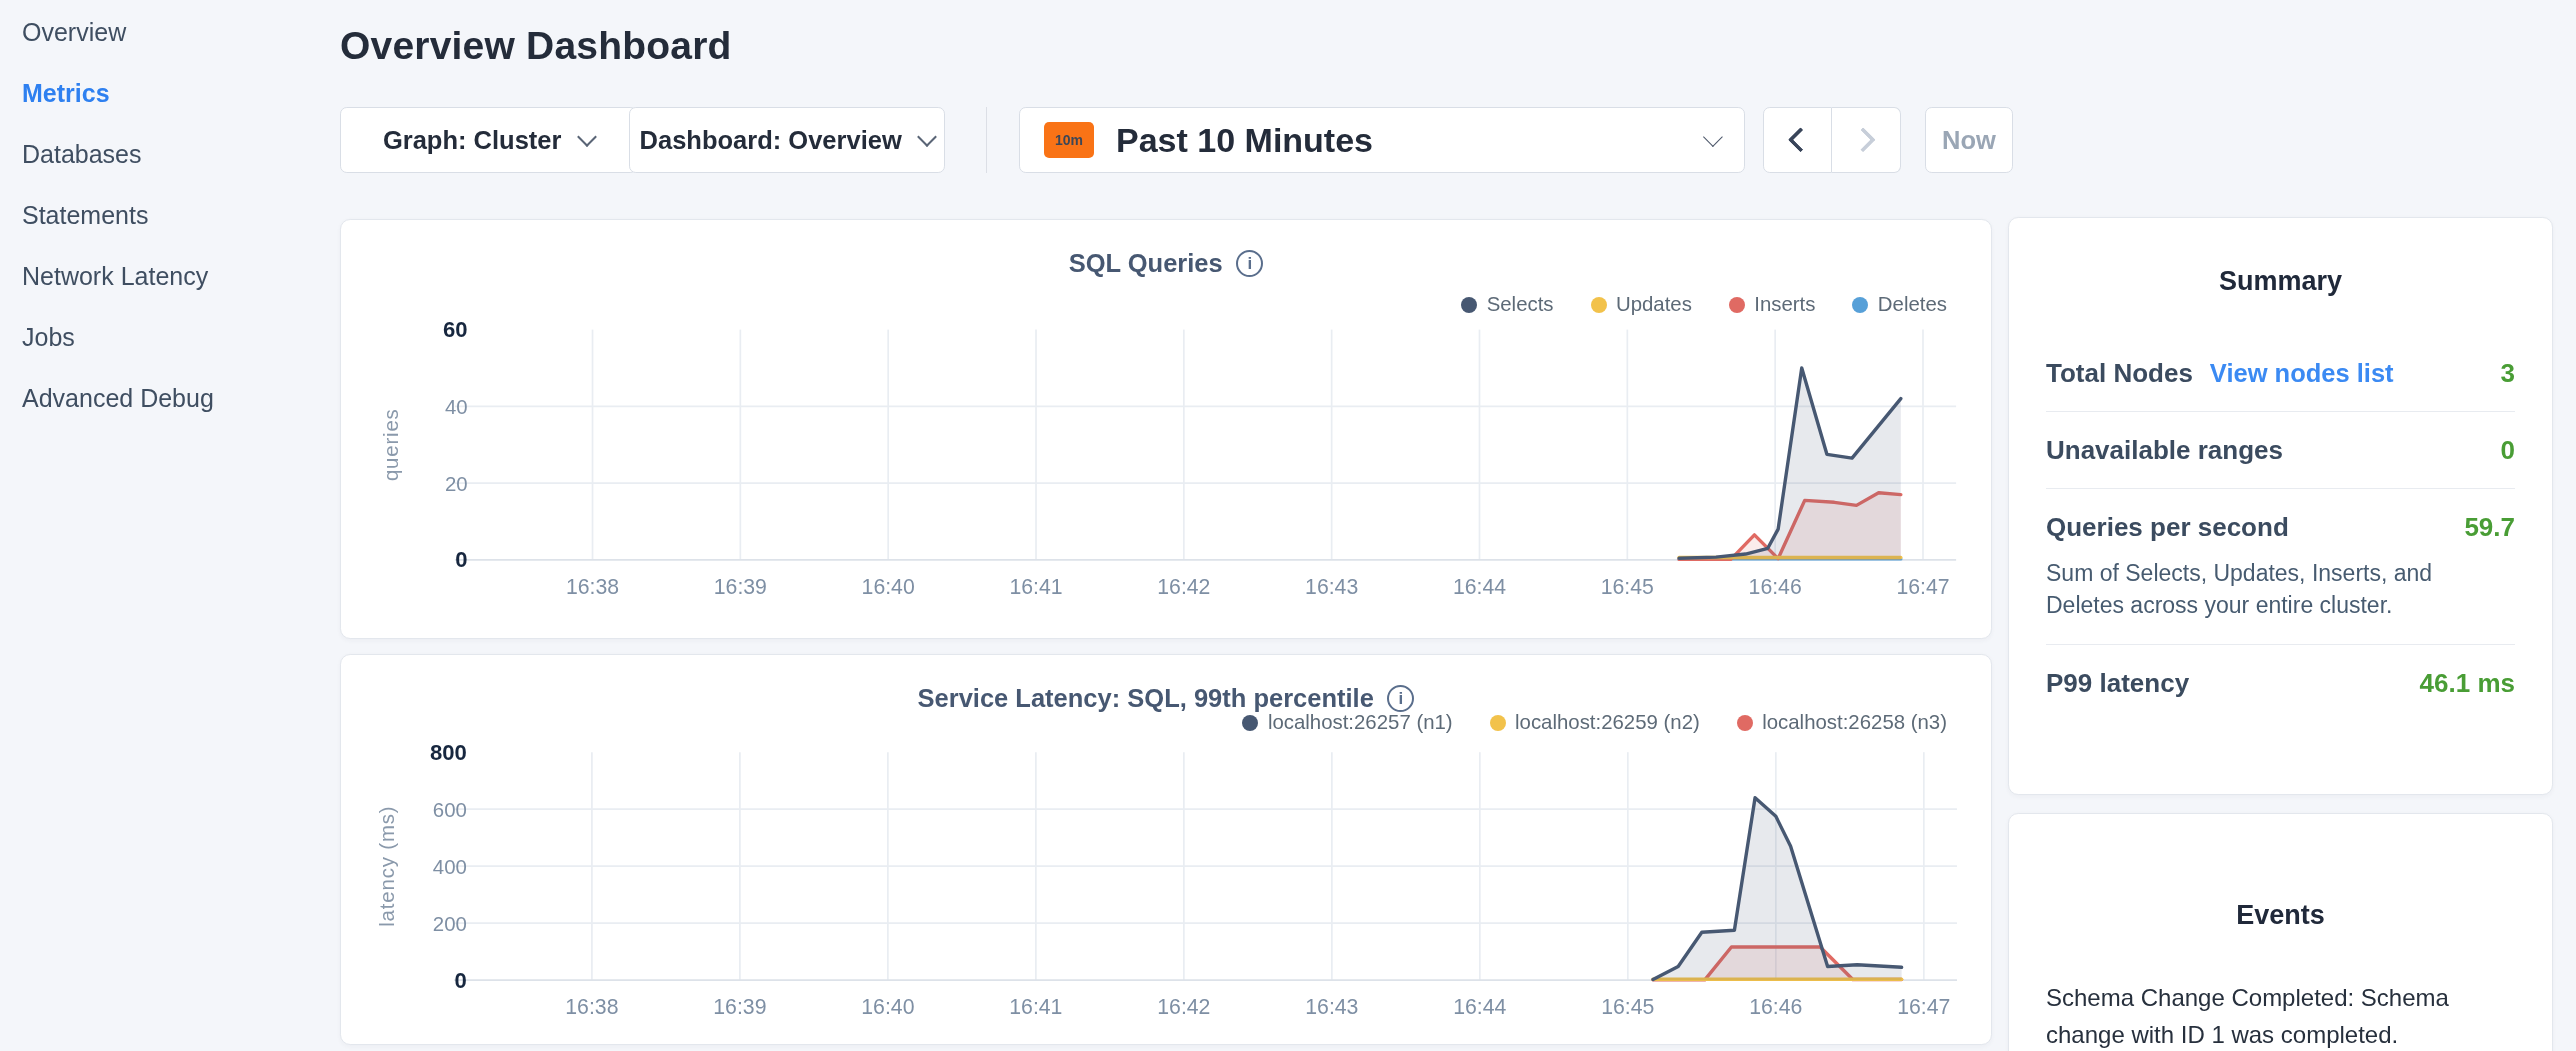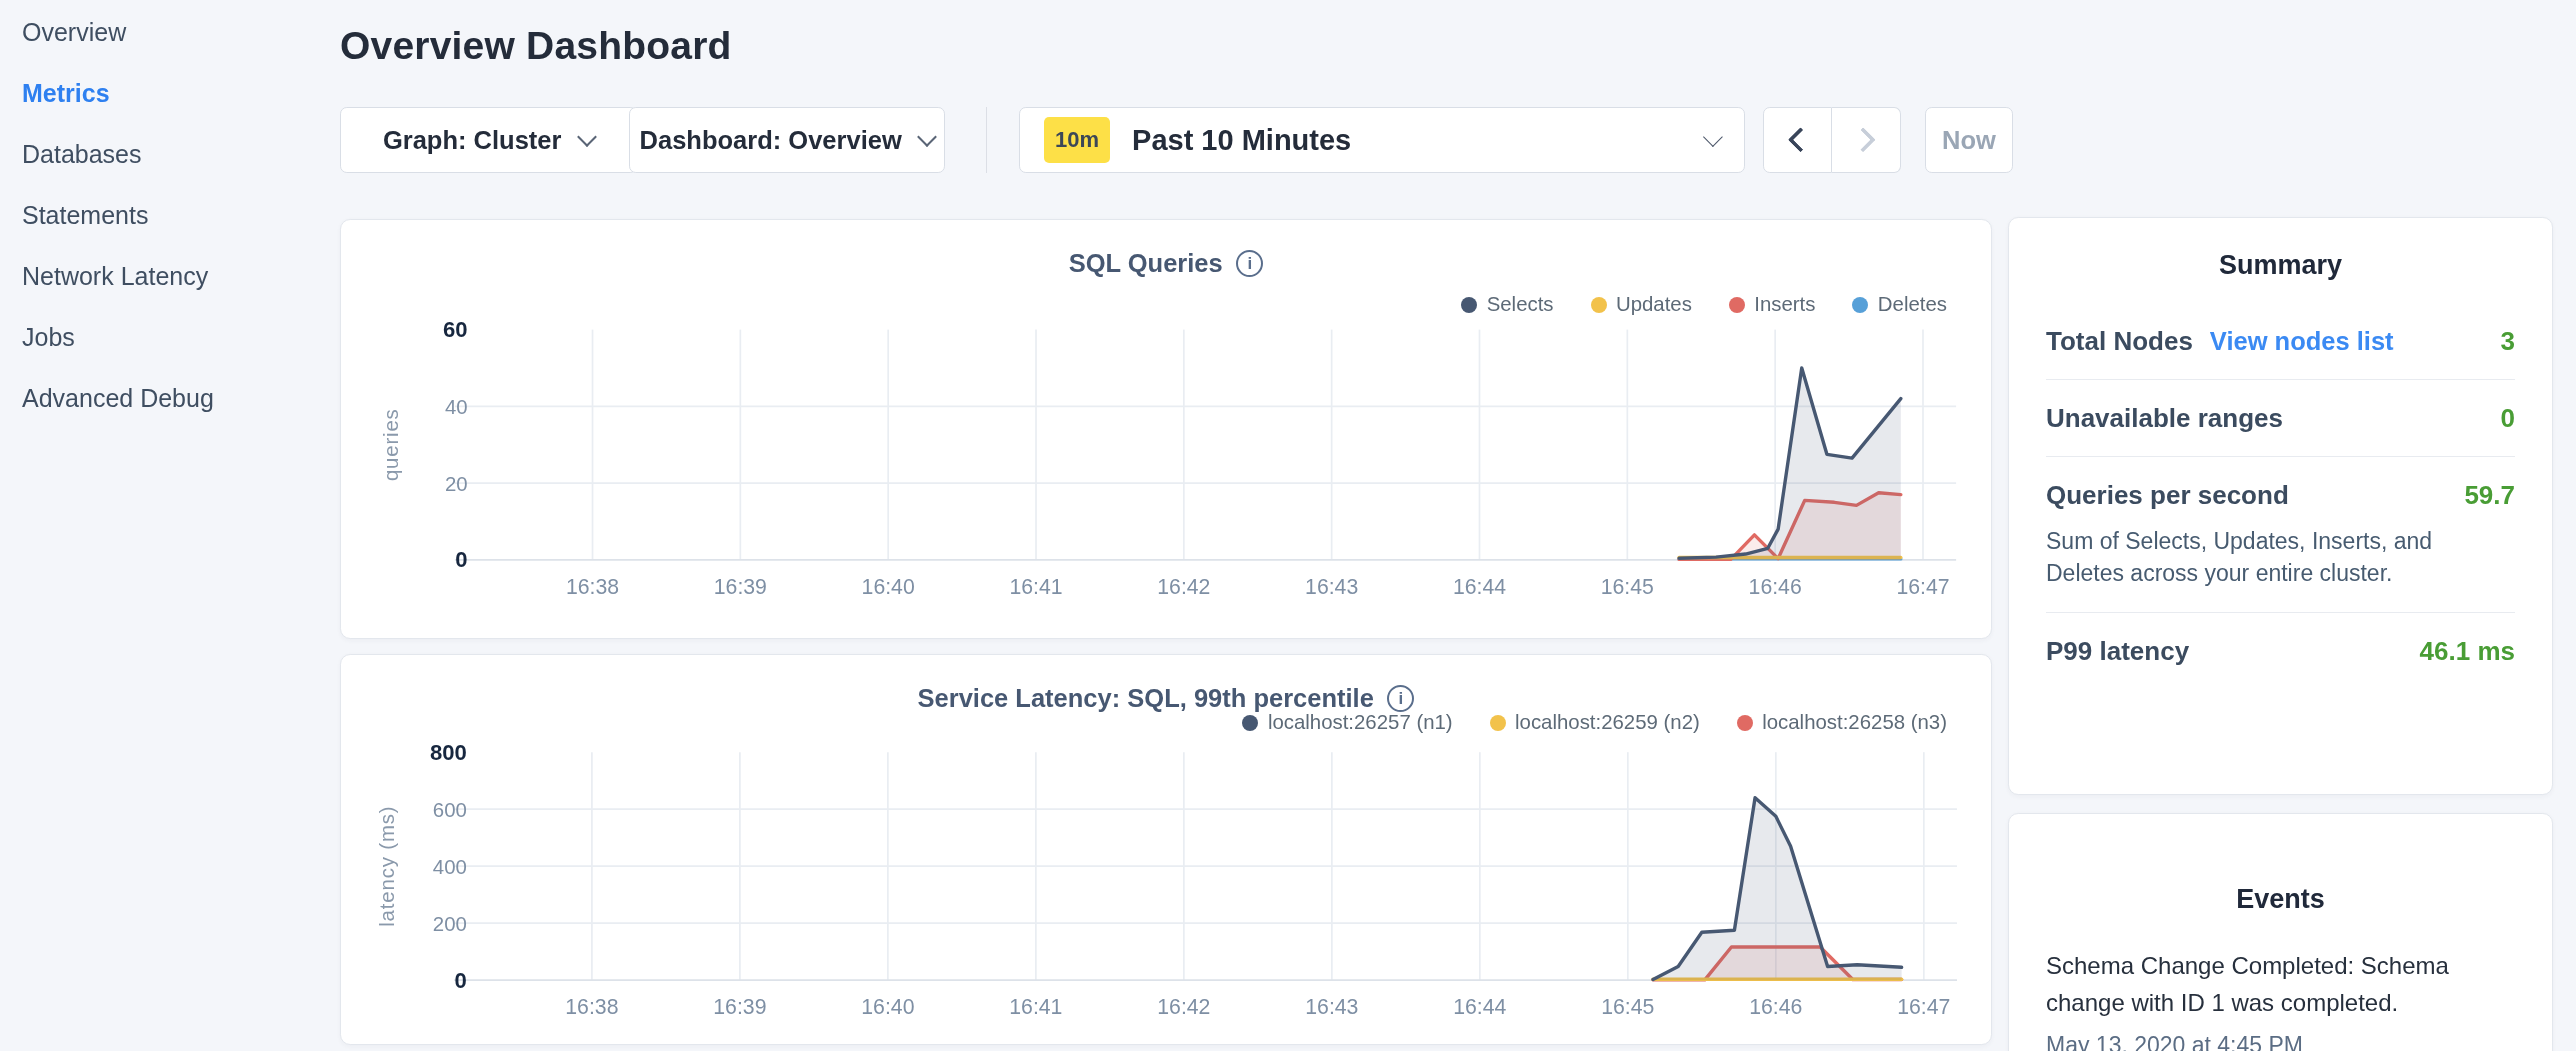--- a/index.html
+++ b/index.html
@@ -21,22 +21,22 @@
     border:0.9px solid #d9dee6;border-radius:6.8px;display:flex;align-items:center;justify-content:center;
     font-size:25.5px;font-weight:600;color:#242c3a;cursor:pointer;}
   .btn-graph{left:340px;width:297px;gap:18.7px;}
   .btn-dash{left:629px;width:316px;gap:18.7px;}
   .chev{width:12px;height:12px;border-right:2.6px solid #5a6576;border-bottom:2.6px solid #5a6576;
     transform:rotate(45deg);margin-top:-6.8px;}
   .vdivider{position:absolute;left:986px;top:107px;width:0.9px;height:66px;background:#dcdfe6;}
   .time-picker{box-sizing:border-box;position:absolute;left:1019px;top:107px;width:726px;height:66px;
     background:#fff;border:0.9px solid #d9dee6;border-radius:6.8px;display:flex;align-items:center;
     padding:0 24px;cursor:pointer;}
-  .time-badge{background:#fde047;border-radius:5.1px;padding:10px 11px;font-size:22px;font-weight:700;color:#3c4757;}
-  .time-label{margin-left:22px;font-size:29px;font-weight:700;color:#242c3a;}
+  .time-badge{background:#f97316;border-radius:5.1px;padding:10px 11px;font-size:14px;font-weight:700;color:#3c4757;}
+  .time-label{margin-left:22px;font-size:34px;font-weight:700;color:#242c3a;}
   .time-chev{margin-left:auto;width:12.8px;height:12.8px;border-right:1.7px solid #4a5568;border-bottom:1.7px solid #4a5568;
     transform:rotate(45deg);margin-top:-6.8px;}
   .nav-group{position:absolute;left:1763px;top:107px;display:flex;}
   .nav-btn{box-sizing:border-box;width:69px;height:66px;background:#fff;border:0.9px solid #d9dee6;
     display:flex;align-items:center;justify-content:center;cursor:pointer;}
   .nav-btn.prev{border-radius:6.8px 0 0 6.8px;}
   .nav-btn.next{border-radius:0 6.8px 6.8px 0;border-left:none;}
   .arrow{width:13.6px;height:13.6px;border-right:4.3px solid #39455a;border-bottom:4.3px solid #39455a;border-radius:1.7px;}
   .arrow.left{transform:rotate(135deg);margin-left:6.8px;}
   .arrow.right{transform:rotate(-45deg);margin-right:6.8px;border-color:#c7ced9;}
@@ -61,21 +61,21 @@
   .legend-dot{width:16px;height:16px;border-radius:50%;}
   .legend-label{font-size:20.4px;color:#5d6a77;}
   .chart-svg{position:absolute;left:0;top:0;}
   .vgrid,.hgrid{stroke:#e9edf2;stroke-width:2;}
   .baseline{stroke:#dde2e9;stroke-width:2;}
   .ytick{font-size:24px;fill:#7e8fa4;}
   .ytick.bold{font-size:26px;font-weight:700;fill:#17273f;}
   .xtick{font-size:25px;fill:#7e8fa4;}
   .axis-title{font-size:24px;fill:#8a99ab;letter-spacing:1px;}
   
-  .panel-title{margin:0;text-align:center;font-size:27px;font-weight:700;color:#20293a;}
+  .panel-title{margin:16px;text-align:center;font-size:27px;font-weight:700;color:#20293a;}
   .summary-card .panel-title{padding-top:32px;}
   .events-card .panel-title{padding-top:70px;}
   .srows{padding:22px 37px 0 37px;}
   .srow{padding:23px 0 22px 0;border-bottom:0.9px solid #e8ebf0;}
   .srow:last-child{border-bottom:none;}
   .srow-head{display:flex;align-items:baseline;}
   .srow-label{font-size:26px;font-weight:700;color:#3b4b5f;}
   .srow-link{font-size:25.5px;font-weight:600;color:#3b8af3;margin-left:17px;text-decoration:none;cursor:pointer;}
   .srow-value{margin-left:auto;font-size:26px;font-weight:700;color:#499d35;}
   .srow-desc{margin:13.6px 0 0 0;font-size:23px;line-height:1.42;color:#475b70;}

